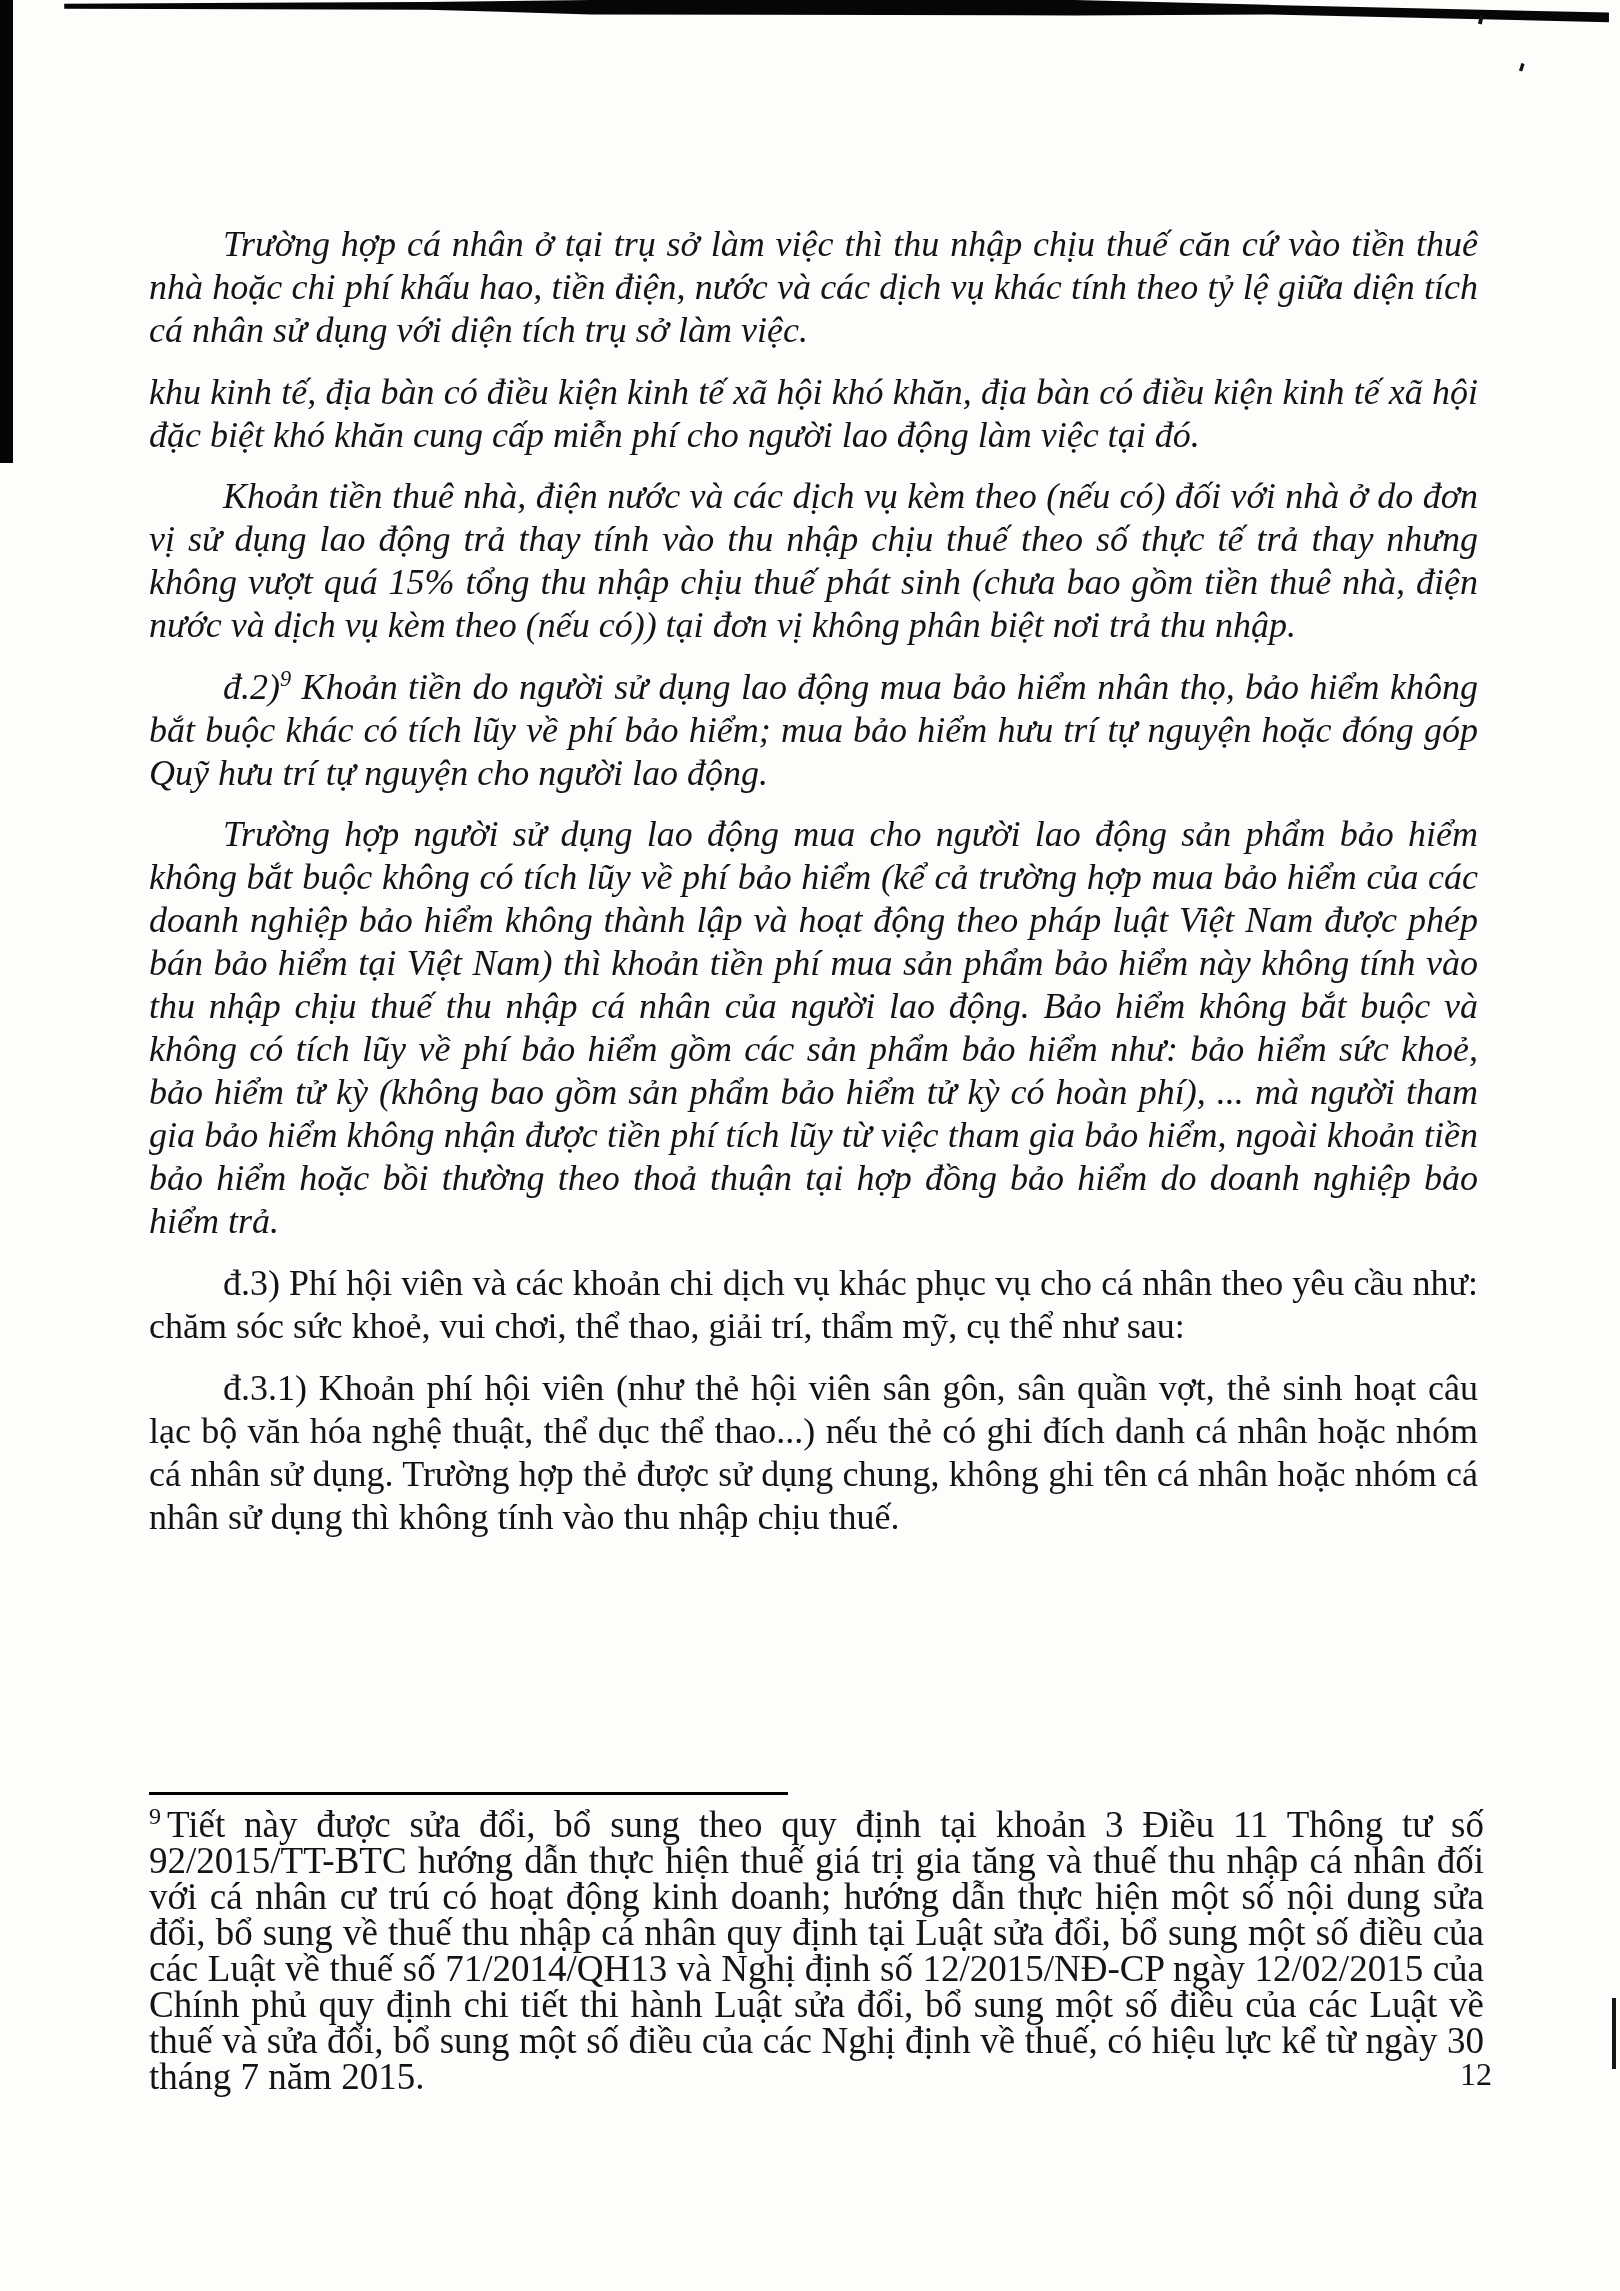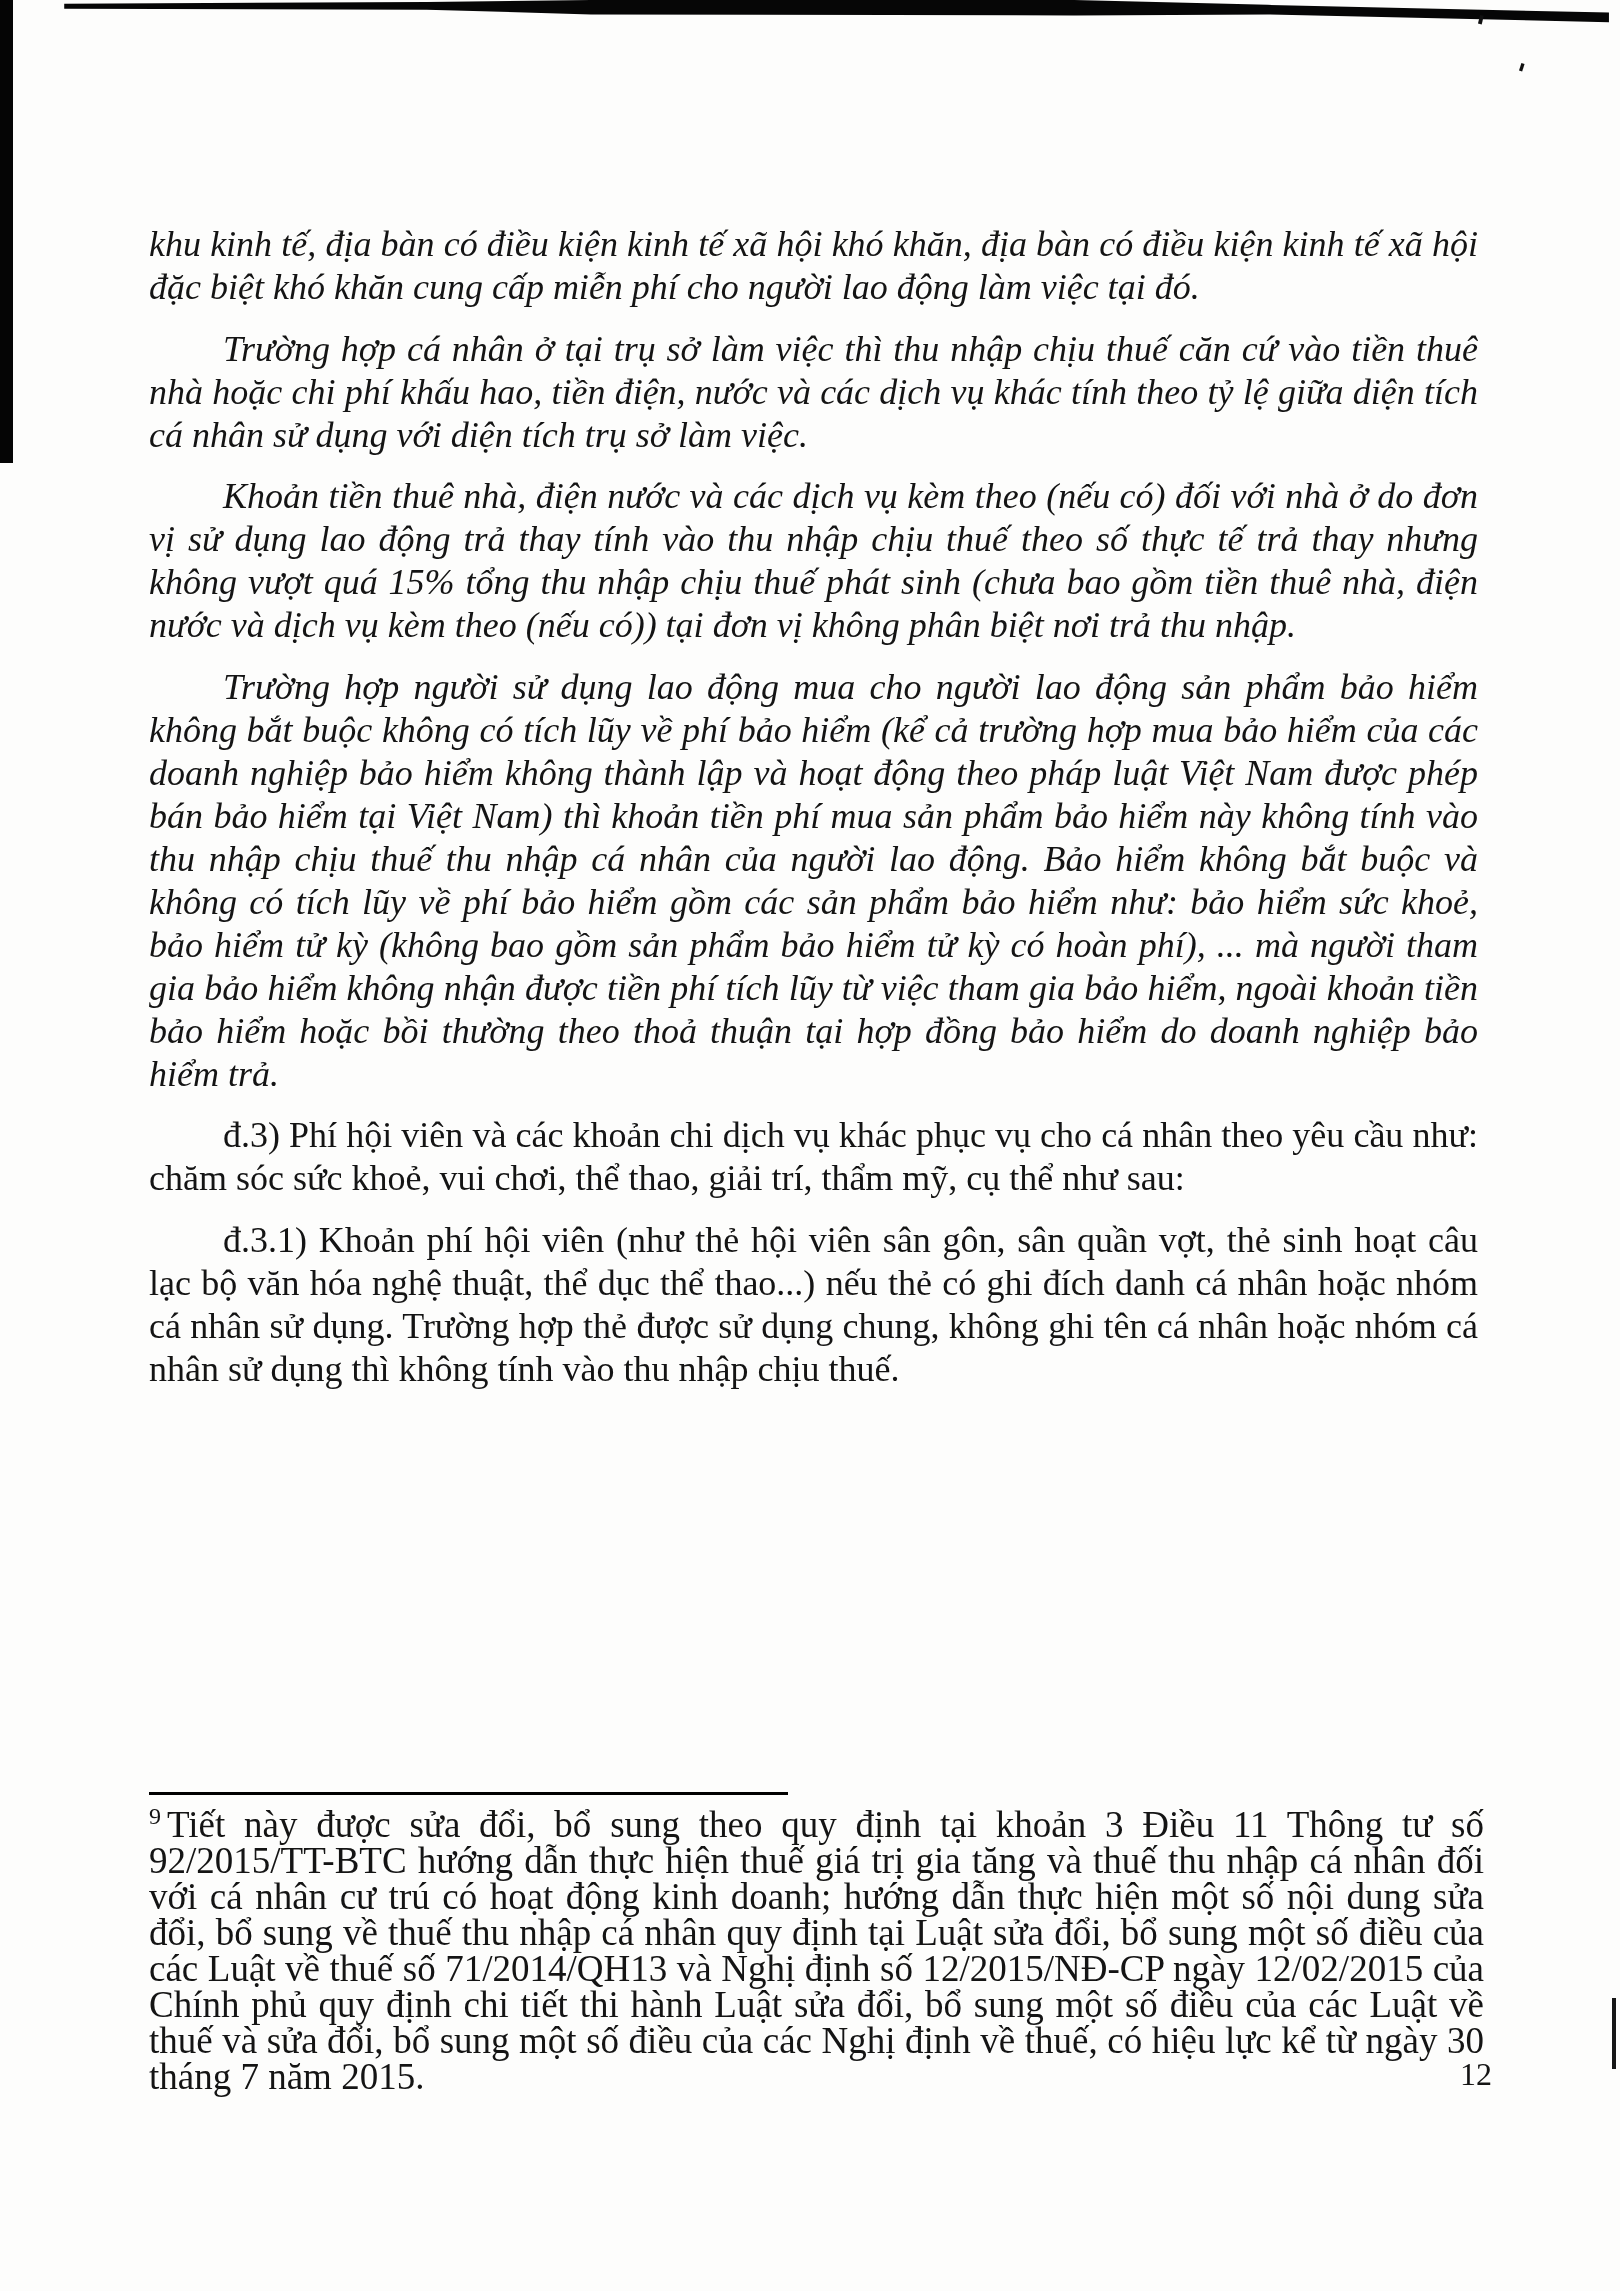--- a/index.html
+++ b/index.html
@@ -81,26 +81,27 @@
       <polygon fill="#060606" points="55,4 430,2 600,0 1100,0 1300,5 1653,13 1653,23 1300,15 1100,16 600,15 430,10 55,9"></polygon>
     </svg>
   </div>
   <div class="scan-left-bar"></div>
   <div class="scan-right-dash"></div>
   <div class="speck speck-1">'</div>
   <div class="speck speck-2">'</div>
 
   <main class="content">
 
+    <p class="para italic">Trường hợp cá nhân ở tại trụ sở làm việc thì thu nhập chịu thuế căn cứ vào tiền thuê nhà hoặc chi phí khấu hao, tiền điện, nước và các dịch vụ khác tính theo tỷ lệ giữa diện tích cá nhân sử dụng với diện tích trụ sở làm việc.</p>
+
     <p class="para italic no-indent">khu kinh tế, địa bàn có điều kiện kinh tế xã hội khó khăn, địa bàn có điều kiện kinh tế xã hội đặc biệt khó khăn cung cấp miễn phí cho người lao động làm việc tại đó.</p>
-
-    <p class="para italic">Trường hợp cá nhân ở tại trụ sở làm việc thì thu nhập chịu thuế căn cứ vào tiền thuê nhà hoặc chi phí khấu hao, tiền điện, nước và các dịch vụ khác tính theo tỷ lệ giữa diện tích cá nhân sử dụng với diện tích trụ sở làm việc.</p>
 
     <p class="para italic">Khoản tiền thuê nhà, điện nước và các dịch vụ kèm theo (nếu có) đối với nhà ở do đơn vị sử dụng lao động trả thay tính vào thu nhập chịu thuế theo số thực tế trả thay nhưng không vượt quá 15% tổng thu nhập chịu thuế phát sinh (chưa bao gồm tiền thuê nhà, điện nước và dịch vụ kèm theo (nếu có)) tại đơn vị không phân biệt nơi trả thu nhập.</p>
 
+    <p class="para italic"><span>đ.2)</span><sup class="fn-ref">9</sup><span> Khoản tiền do người sử dụng lao động mua bảo hiểm nhân thọ, bảo hiểm không bắt buộc khác có tích lũy về phí bảo hiểm; mua bảo hiểm hưu trí tự nguyện hoặc đóng góp Quỹ hưu trí tự nguyện cho người lao động.</span></p>
 
     <p class="para italic">Trường hợp người sử dụng lao động mua cho người lao động sản phẩm bảo hiểm không bắt buộc không có tích lũy về phí bảo hiểm (kể cả trường hợp mua bảo hiểm của các doanh nghiệp bảo hiểm không thành lập và hoạt động theo pháp luật Việt Nam được phép bán bảo hiểm tại Việt Nam) thì khoản tiền phí mua sản phẩm bảo hiểm này không tính vào thu nhập chịu thuế thu nhập cá nhân của người lao động. Bảo hiểm không bắt buộc và không có tích lũy về phí bảo hiểm gồm các sản phẩm bảo hiểm như: bảo hiểm sức khoẻ, bảo hiểm tử kỳ (không bao gồm sản phẩm bảo hiểm tử kỳ có hoàn phí), ... mà người tham gia bảo hiểm không nhận được tiền phí tích lũy từ việc tham gia bảo hiểm, ngoài khoản tiền bảo hiểm hoặc bồi thường theo thoả thuận tại hợp đồng bảo hiểm do doanh nghiệp bảo hiểm trả.</p>
 
     <p class="para">đ.3) Phí hội viên và các khoản chi dịch vụ khác phục vụ cho cá nhân theo yêu cầu như: chăm sóc sức khoẻ, vui chơi, thể thao, giải trí, thẩm mỹ, cụ thể như sau:</p>
 
     <p class="para">đ.3.1) Khoản phí hội viên (như thẻ hội viên sân gôn, sân quần vợt, thẻ sinh hoạt câu lạc bộ văn hóa nghệ thuật, thể dục thể thao...) nếu thẻ có ghi đích danh cá nhân hoặc nhóm cá nhân sử dụng. Trường hợp thẻ được sử dụng chung, không ghi tên cá nhân hoặc nhóm cá nhân sử dụng thì không tính vào thu nhập chịu thuế.</p>
 
   </main>
 
   <div class="footnote-sep"></div>

